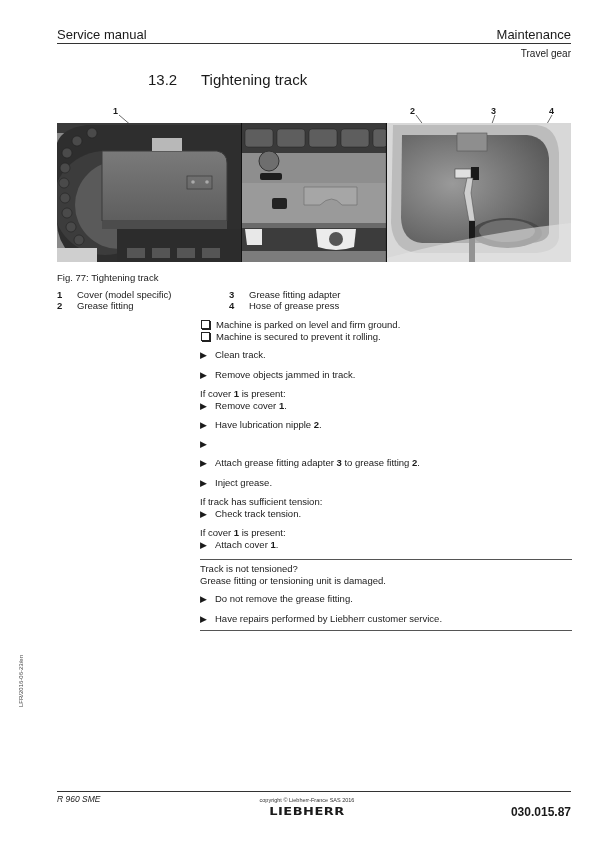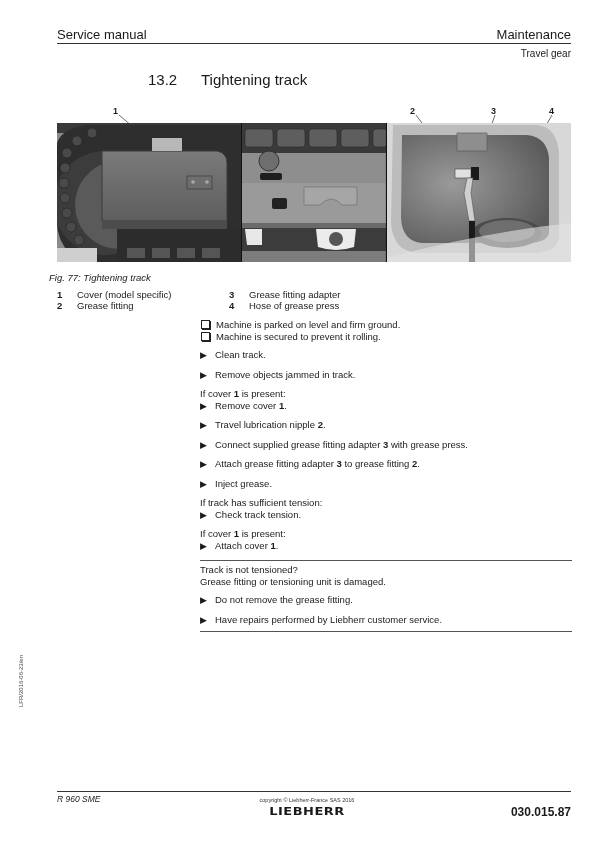--- a/index.html
+++ b/index.html
@@ -18,21 +18,21 @@
     .title .num { width: 53px; }
 
     
     .callout { font-size: 9px; font-weight: bold; }
 
     
     .photo { left: 57px; top: 123px; width: 514px; height: 139px; overflow: hidden; }
     .photo svg { display: block; }
 
     
-    .caption { left: 49px; top: 272px; font-size: 9.5px; font-style: italic; }
+    .caption { left: 57px; top: 272px; font-size: 9.5px; }
     .legend { left: 57px; top: 289px; font-size: 9.5px; line-height: 11px; }
     .legend .row { display: flex; }
     .legend .cell { display: flex; width: 172px; }
     .legend .n { width: 20px; font-weight: bold; }
 
     
     .body { left: 200px; top: 319px; width: 372px; font-size: 9.5px; line-height: 11.5px; }
     .para { margin: 0; }
     .chk { display: flex; align-items: center; }
     .chk .box { width: 7px; height: 7px; border: 1px solid #222; margin: 0 6px 0 1px;
@@ -224,26 +224,25 @@
   </div>
   <div class="gap"></div>
   <p class="para"><span>If cover </span><b>1</b><span> is present:</span></p>
   <div class="step">
     <span class="tri">▶</span>
     <span><span>Remove cover </span><b>1</b><span>.</span></span>
   </div>
   <div class="gap"></div>
   <div class="step">
     <span class="tri">▶</span>
-    <span><span>Travel lubrication nipple </span><b>2</b><span>.</span></span>
-  </div>
-  <div class="gap"></div>
-  <div class="step">
-    <span class="tri">▶</span>
-    <span><span>Connect supplied grease fitting adapter </span><b>3</b><span> with grease press.</span></span>
+    <span><span>Have lubrication nipple </span><b>2</b><span>.</span></span>
+  </div>
+  <div class="gap"></div>
+  <div class="step">
+    <span class="tri">▶</span>
   </div>
   <div class="gap"></div>
   <div class="step">
     <span class="tri">▶</span>
     <span><span>Attach grease fitting adapter </span><b>3</b><span> to grease fitting </span><b>2</b><span>.</span></span>
   </div>
   <div class="gap"></div>
   <div class="step">
     <span class="tri">▶</span>
     <span>Inject grease.</span>

